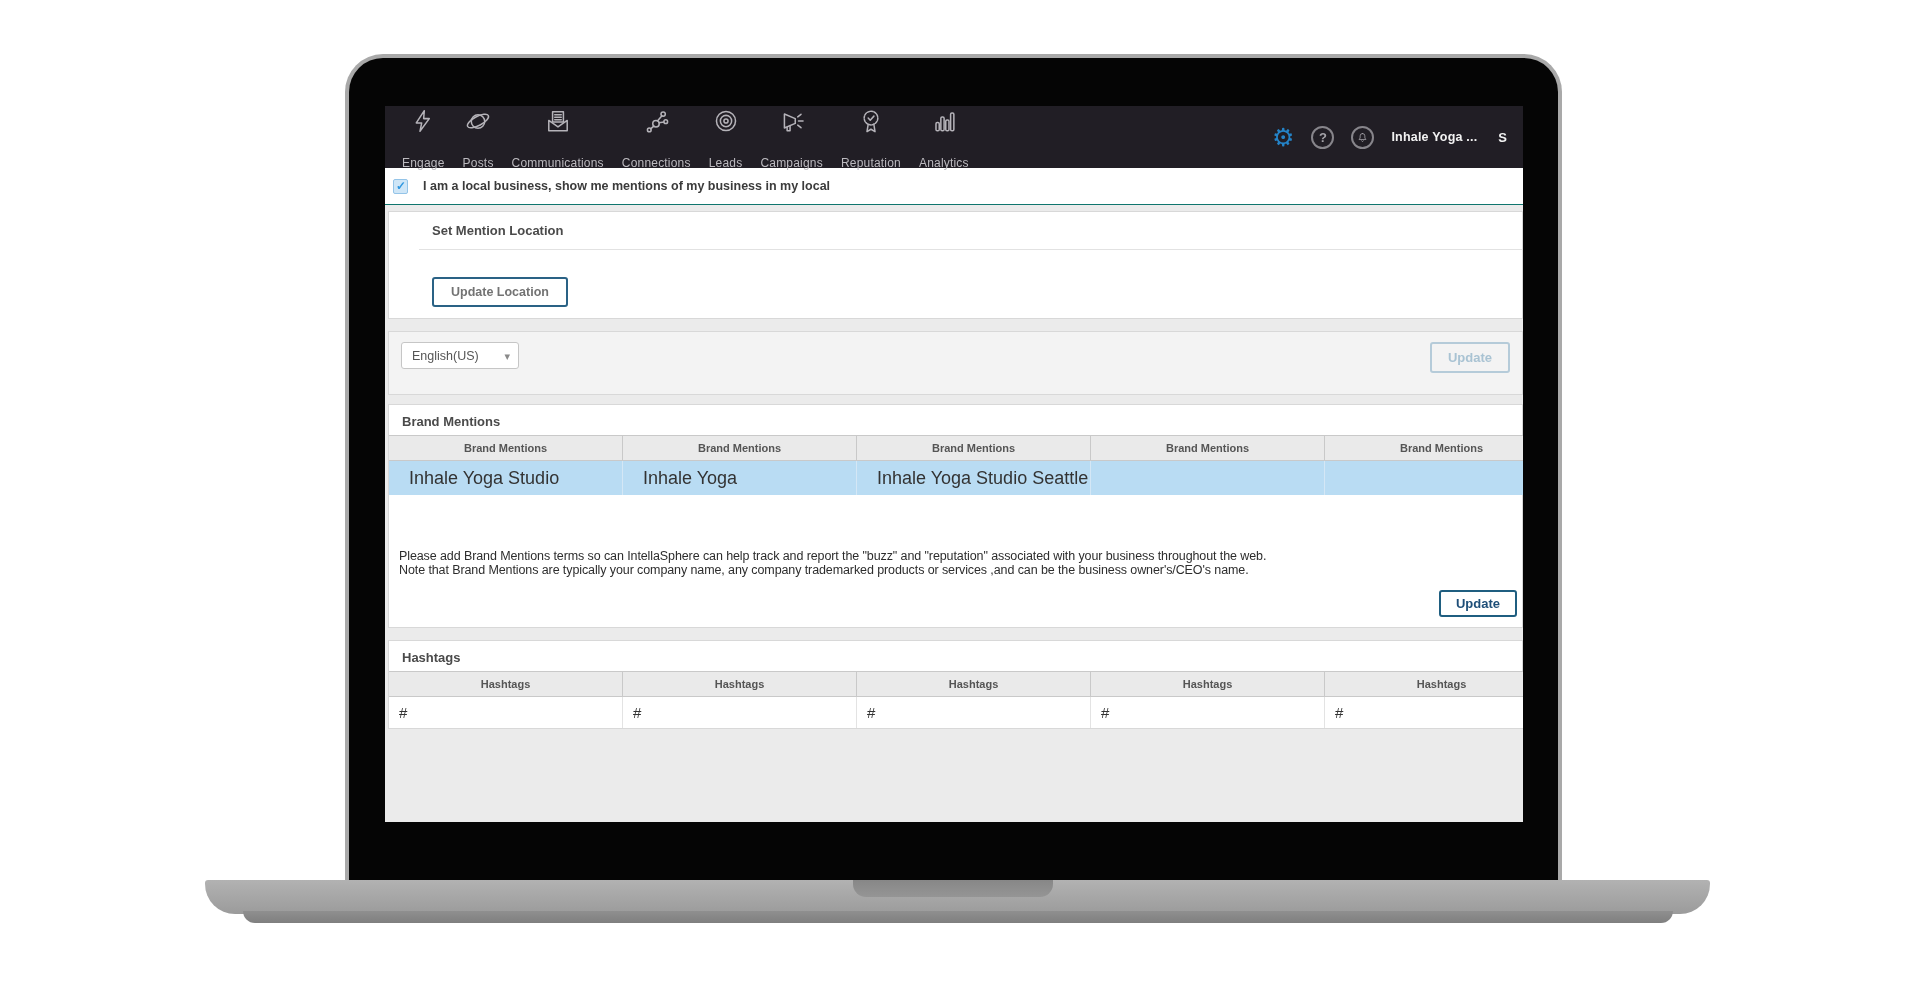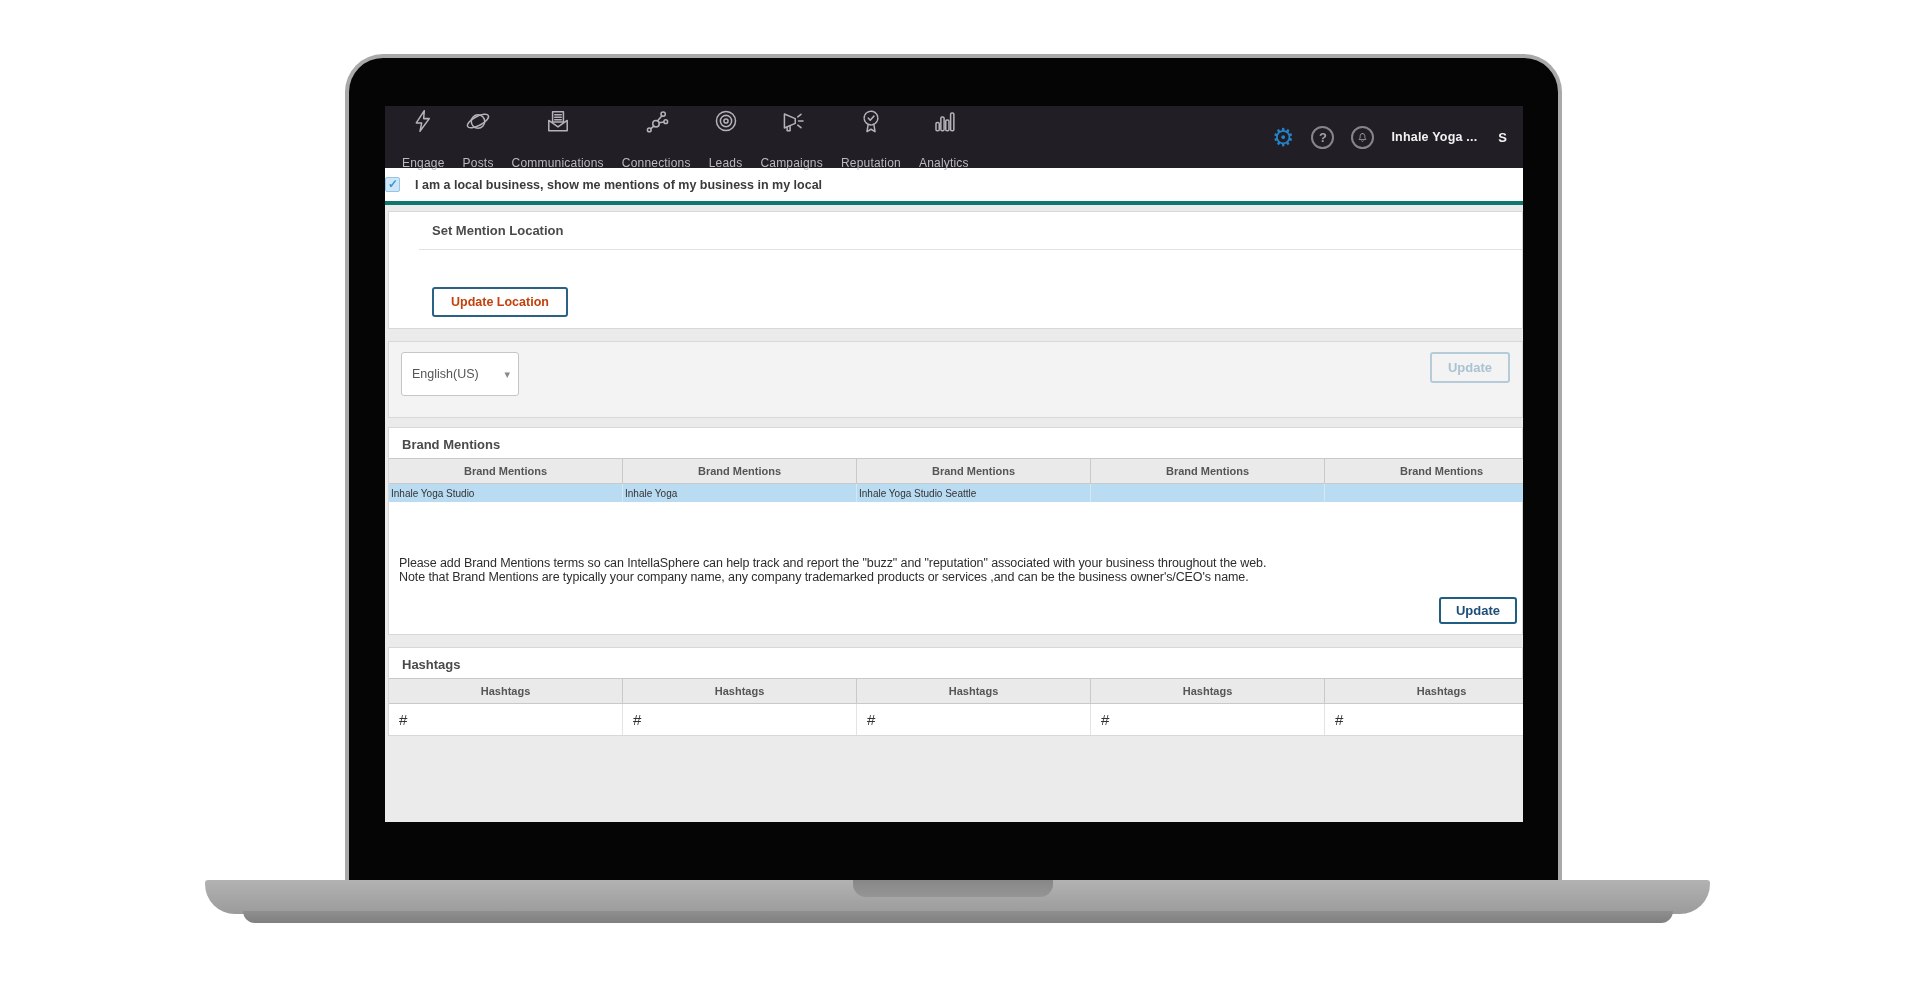--- a/index.html
+++ b/index.html
@@ -32,61 +32,61 @@
   .nav-right { margin-left:auto; display:flex; align-items:center; gap:17px; }
   .gear-glyph { color:#2483c7; font-size:25px; line-height:1; cursor:pointer; }
   .circle-icon { width:23px; height:23px; border:2px solid #87858b; border-radius:50%;
                  display:flex; align-items:center; justify-content:center;
                  color:#a5a3a9; font-size:13px; font-weight:bold; cursor:pointer; }
   .circle-icon svg { stroke:#a5a3a9; fill:none; stroke-width:1.5; stroke-linecap:round; stroke-linejoin:round; }
   .account-name { color:#f2f2f2; font-size:12.5px; font-weight:bold; letter-spacing:.2px; white-space:nowrap; }
   .truncated-item { color:#f2f2f2; font-size:13px; font-weight:bold; margin-left:4px; }
 
   
-  .cb-row { height:37px; background:#fff; border-bottom:4px solid #0f766e;
-            display:flex; align-items:center; }
+  .cb-row { height:37px; background:#fff; border-bottom:1px solid #0f766e;
+            display:flex; align-items:center; padding-left:8px; }
   .checkbox { width:15px; height:15px; background:#cfe6f7; border:1px solid #94c4e8;
               border-radius:2px; position:relative; cursor:pointer; flex:none; }
   .checkbox::after { content:"✓"; position:absolute; left:2px; top:-1px;
                      color:#2f97e0; font-size:12px; font-weight:bold; }
   .cb-label { margin-left:15px; font-size:12.5px; font-weight:bold; color:#3b3b3b; }
 
   
   .panel { background:#fff; border:1px solid #d8d8d8; margin-left:3px; width:calc(100% - 3px); }
   .panel-h { padding:11px 13px; font-size:13px; font-weight:bold; color:#4a4a4a;
              border-bottom:1px solid #e2e2e2; }
   .mt6 { margin-top:6px;padding-left:30px; } .mt9 { margin-top:9px; } .mt12 { margin-top:12px; }
 
   
   .loc-body { padding:14px 13px 11px; }
   .addr-line { font-size:12.5px; color:#444; }
   .addr-line b { color:#333; }
-  .btn-outline { display:inline-block; margin-top:23px; padding:6px 17px;
+  .btn-outline { display:inline-block; margin-top:13px; padding:6px 17px;
                  border:2px solid #2a6285; border-radius:3px; background:#fff;
-                 color:#c2410c; font-size:12.5px; font-weight:bold; cursor:pointer; }
+                 color:#737373; font-size:12.5px; font-weight:bold; cursor:pointer; }
 
   
   .lang-body { background:#f3f3f3; padding:10px 12px 21px; display:flex;
                justify-content:space-between; align-items:flex-start; }
-  .select { width:118px; height:44px; background:#fff; border:1px solid #c6c6c6; border-radius:3px;
+  .select { width:118px; height:27px; background:#fff; border:1px solid #c6c6c6; border-radius:3px;
             display:flex; align-items:center; justify-content:space-between;
             padding:0 8px 0 10px; font-size:12.5px; color:#555; cursor:pointer; }
   .select .caret::after { content:"▾"; color:#8a8a8a; font-size:11px; }
   .btn-disabled { padding:6px 16px; border:2px solid #b5cbd9; border-radius:3px;
                   color:#a9c3d3; font-size:13px; font-weight:bold; background:transparent; }
 
   
   .bm-h { padding:9px 13px 6px; font-size:13px; font-weight:bold; color:#4a4a4a; }
   .tbl { width:1170px; }
   .tbl-row { display:grid; grid-template-columns:repeat(5,234px); }
   .th { height:26px; background:#eaeaea; border-top:1px solid #c9c9c9; border-bottom:1px solid #c9c9c9;
         border-right:1px solid #c9c9c9; display:flex; align-items:center; justify-content:center;
         font-size:11px; font-weight:bold; color:#555; }
-  .td-blue { height:18px; background:#b9dcf3; border-right:1px solid #d4e7f5;
-             display:flex; align-items:center; padding-left:2px; font-size:10px; color:#333; cursor:pointer; }
+  .td-blue { height:34px; background:#b9dcf3; border-right:1px solid #d4e7f5;
+             display:flex; align-items:center; padding-left:20px; font-size:18px; color:#333; cursor:pointer; }
   .td-hash { height:31px; background:#fff; border-right:1px solid #e3e3e3;
              display:flex; align-items:center; padding-left:10px; font-size:15px; color:#333; cursor:pointer; }
 
   .bm-spacer { height:54px; }
   .help-text { margin:0 14px 0 10px; font-size:12.5px; color:#2d2d2d; letter-spacing:-.1px; }
   .help-text + .help-text { }
   .note-red { margin:14px 14px 0 10px; font-size:12.5px; color:#fa4343; letter-spacing:-.1px; }
   .btn-row { display:flex; justify-content:flex-end; padding:13px 5px 10px; }
   .btn-update { padding:4px 15px; border:2px solid #1f5e80; border-radius:3px; background:#fff;
                 color:#1d4e78; font-size:13px; font-weight:bold; cursor:pointer; }

